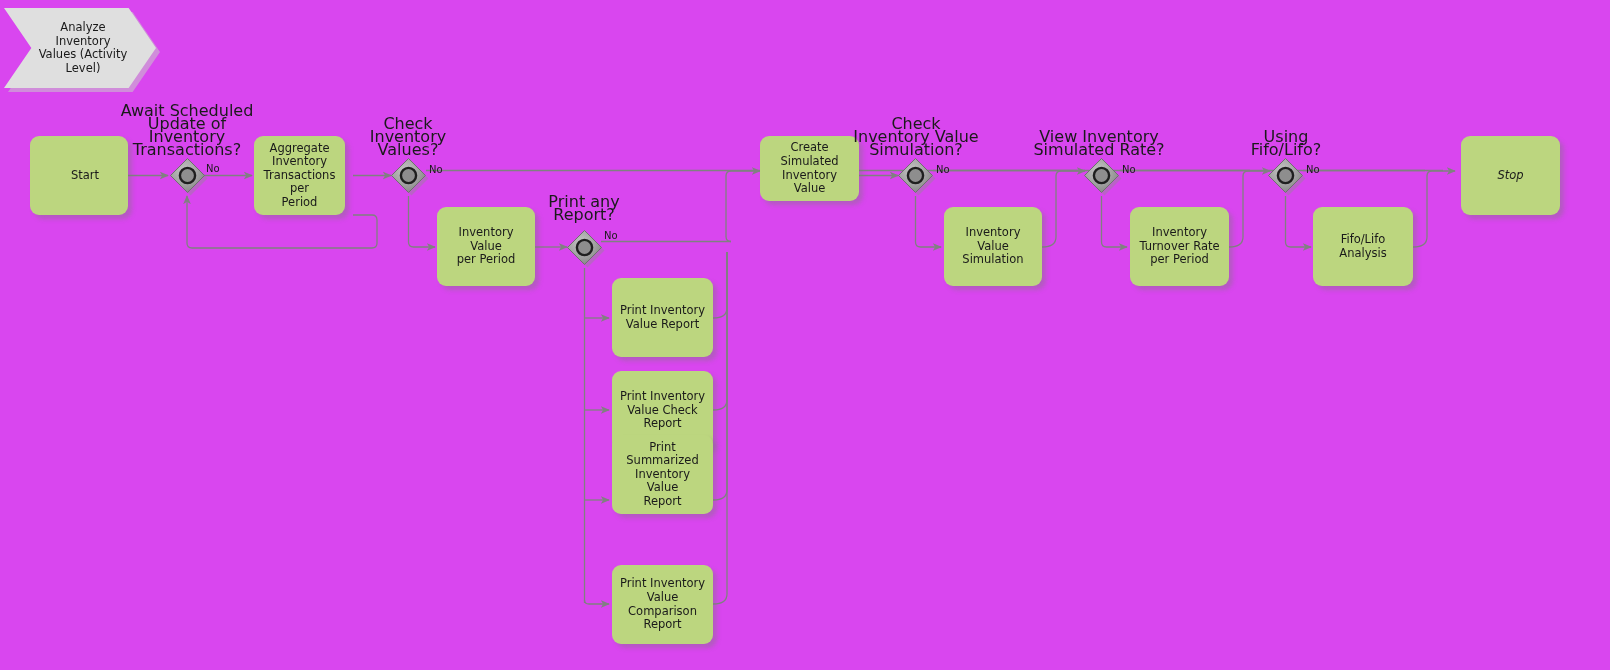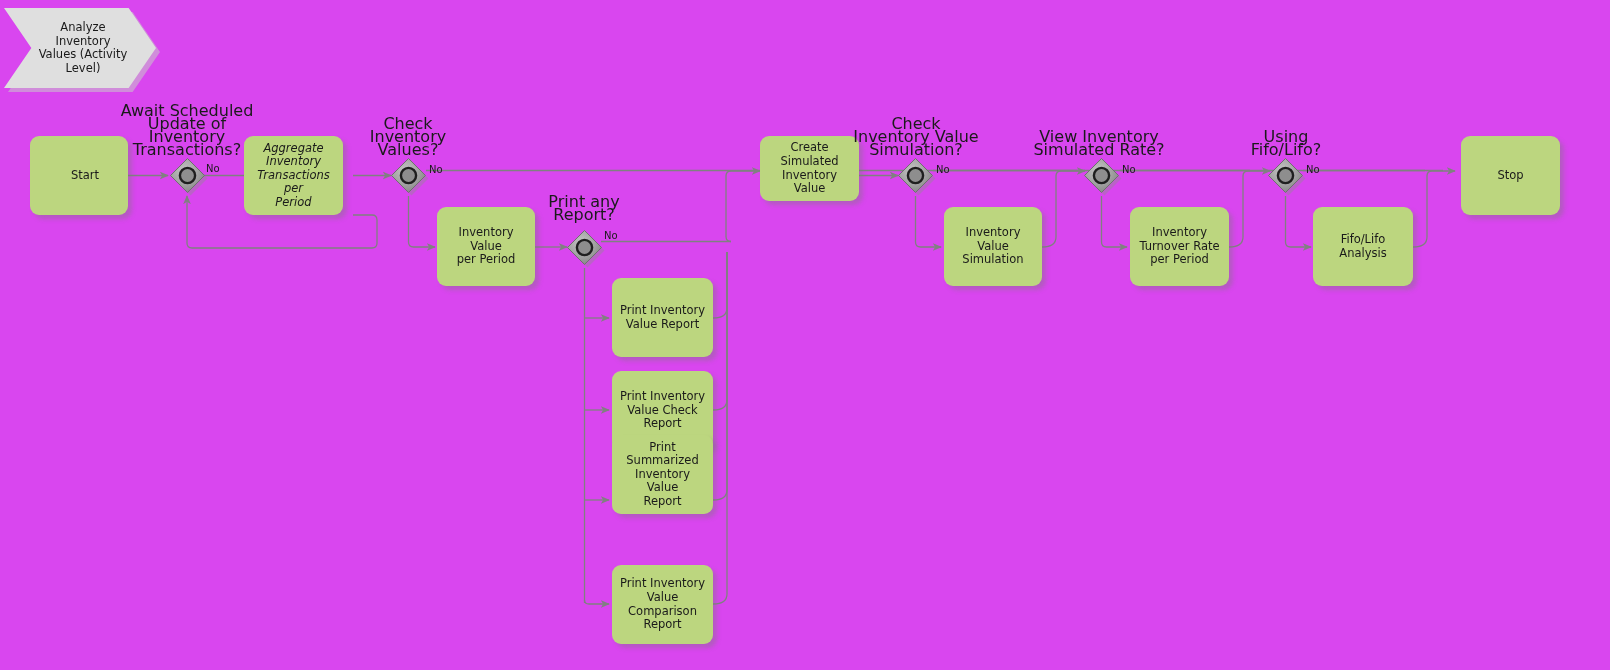--- a/index.html
+++ b/index.html
@@ -189,21 +189,21 @@
     <span style="white-space: pre-line;">Analyze
 Inventory
 Values (Activity
 Level)</span>
   </div>
 
   <div class="task" style="left:30px;  top:136px; width:98px;  height:79px;padding-left:18px;">
     <span style="white-space: pre-line;">Start</span>
   </div>
 
-  <div class="task" style="left:244px; top:136px; width:99px;  height:79px;font-style:italic;">
+  <div class="task" style="left:254px; top:136px; width:91px;  height:79px;">
     <span style="white-space: pre-line;">Aggregate
 Inventory
 Transactions per
 Period</span>
   </div>
 
   <div class="task" style="left:437px; top:207px; width:98px;  height:79px;">
     <span style="white-space: pre-line;">Inventory Value
 per Period</span>
   </div>
@@ -250,21 +250,21 @@
 Turnover Rate
 per Period</span>
   </div>
 
   <div class="task" style="left:1313px; top:207px; width:100px; height:79px;">
     <span style="white-space: pre-line;">Fifo/Lifo
 Analysis</span>
   </div>
 
   <div class="task" style="left:1461px; top:136px; width:99px; height:79px;">
-    <span style="white-space: pre-line;">Stop</span>
+    <span style="white-space: pre-line; font-style: italic;">Stop</span>
   </div>
 
   <div class="gw-label" style="left: 117px; top: 104px; width: 140px; white-space: pre-line;">Await Scheduled
 Update of
 Inventory
 Transactions?</div>
   <div class="flow-label" style="left: 206px; top: 162px; white-space: pre-line;">No</div>
 
   <div class="gw-label" style="left: 348px; top: 117px; width: 120px; white-space: pre-line;">Check
 Inventory

